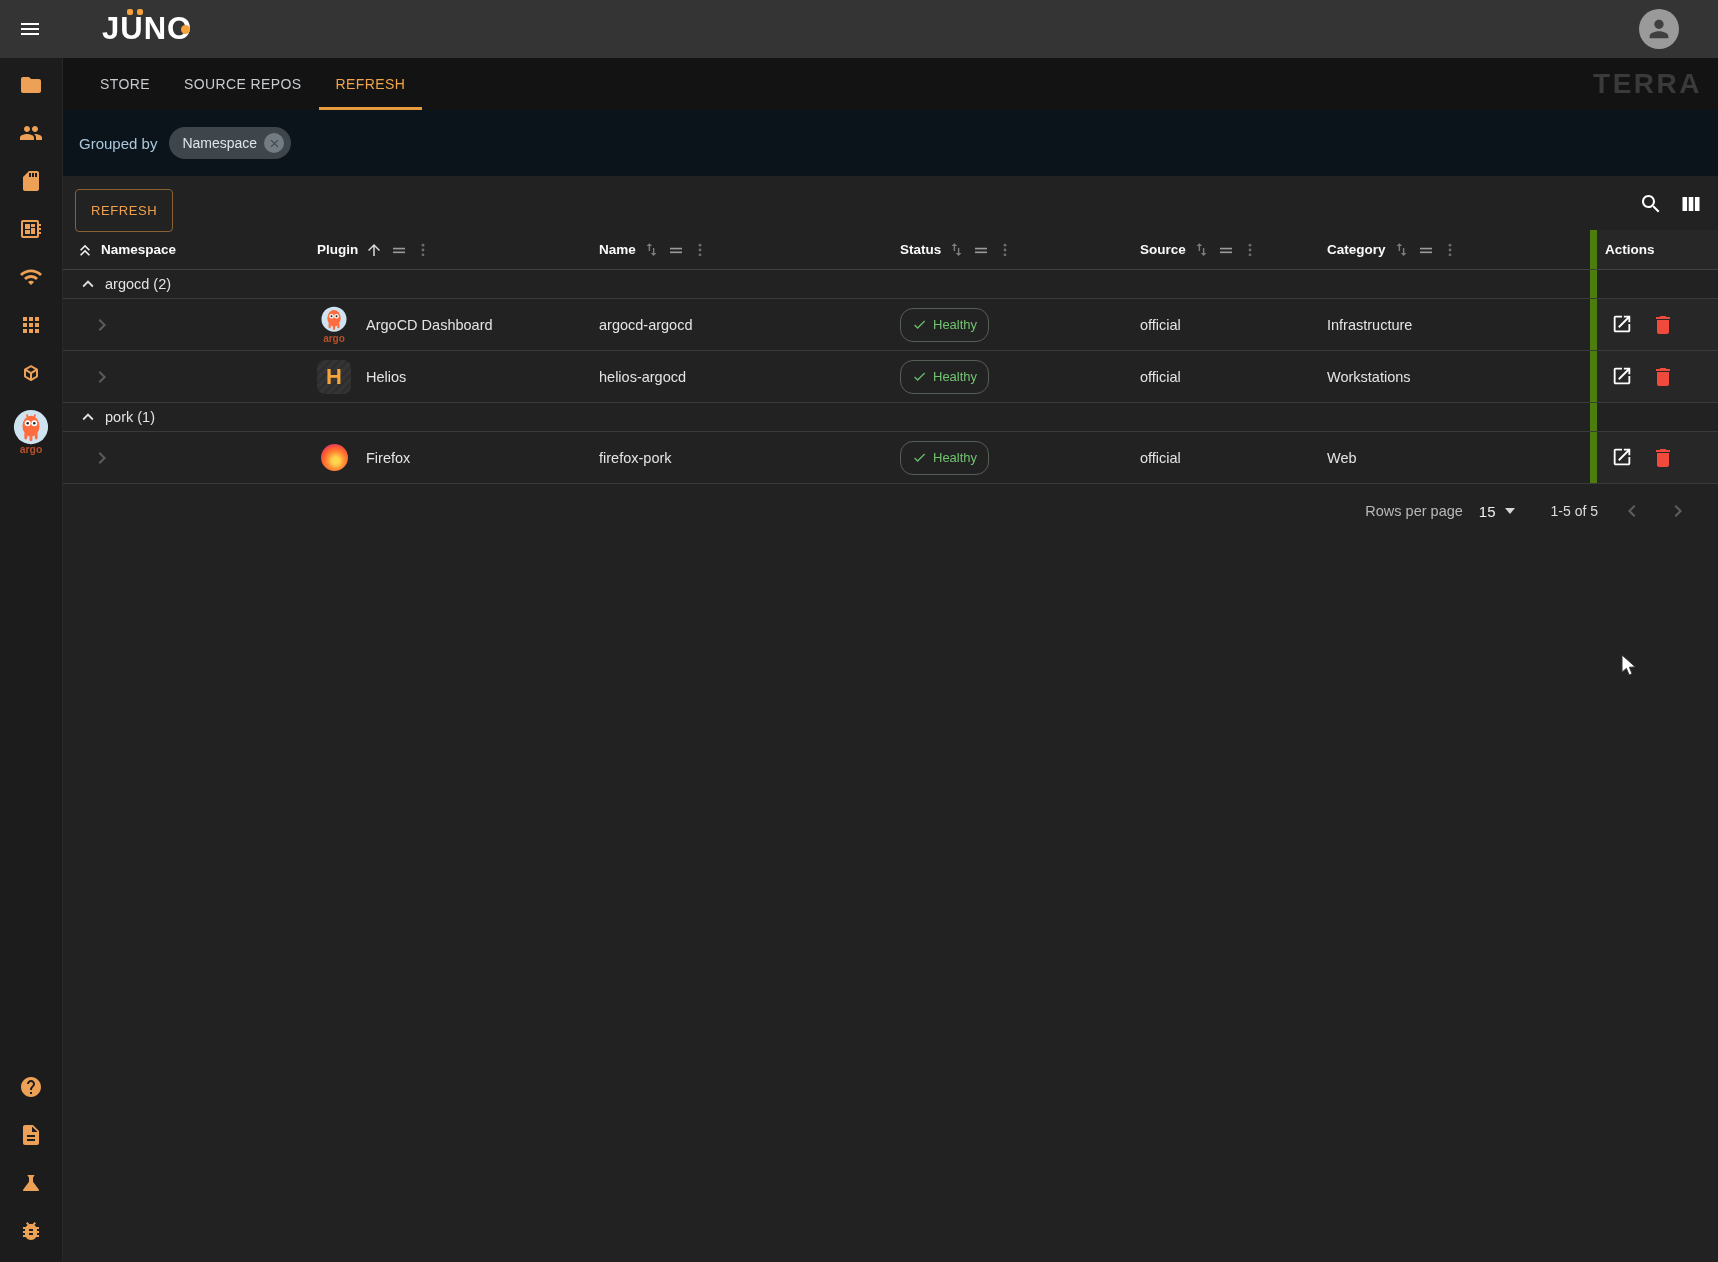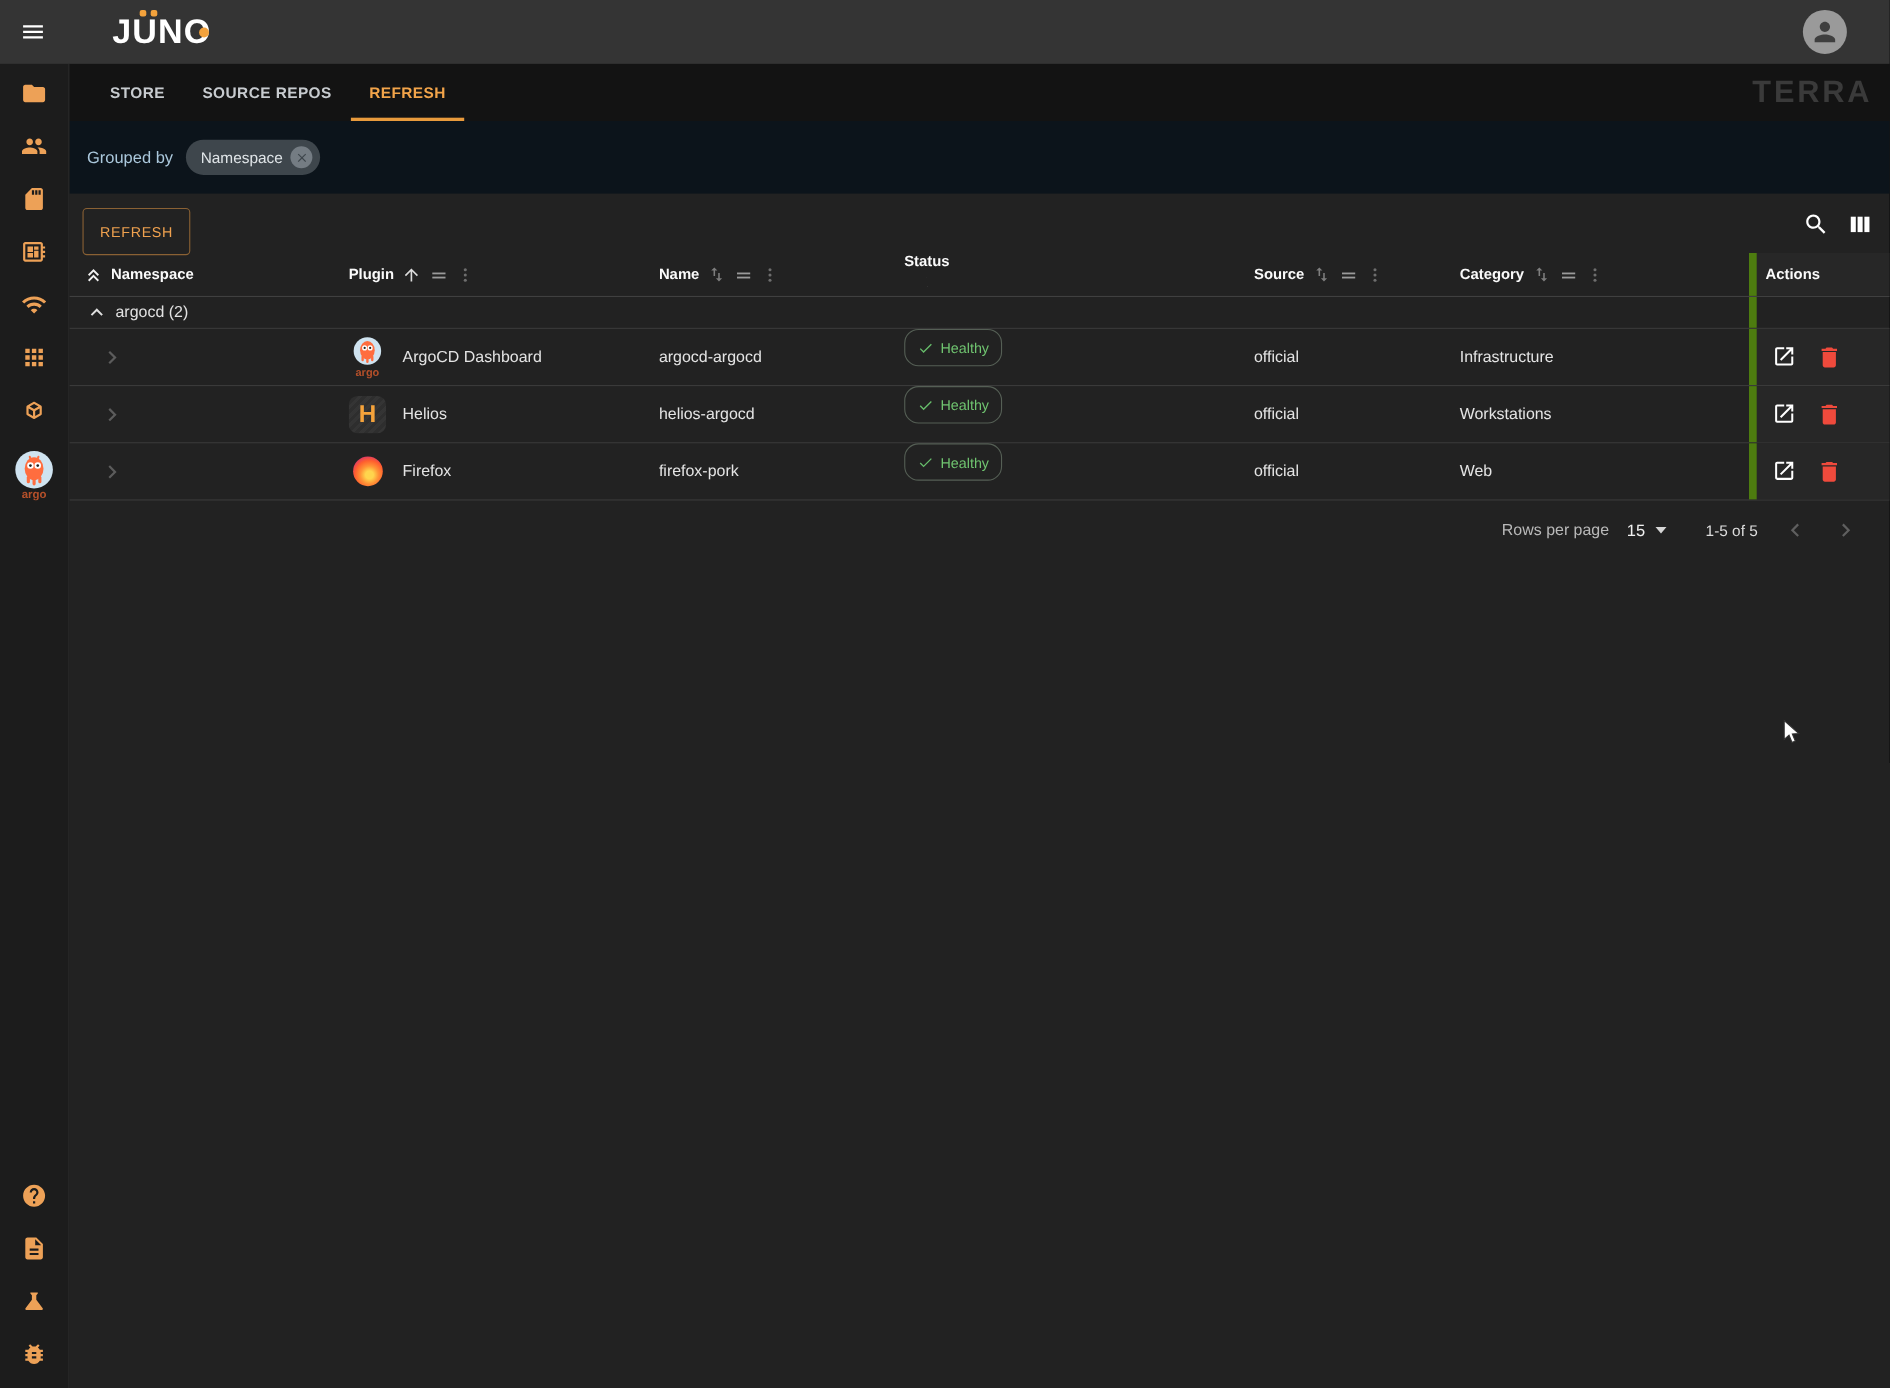--- a/index.html
+++ b/index.html
@@ -39,21 +39,21 @@
   .side-icon { width:24px; height:24px; cursor:pointer; }
   .side-icon svg { width:24px; height:24px; fill:#eda157; }
   .argo-avatar { width:38px; height:46px; cursor:pointer; }
 
   
   .main { position:absolute; top:58px; left:63px; right:0; bottom:0; }
 
   .tabbar { position:relative; height:52px; background:#131313; display:flex; align-items:stretch; padding-left:20px; }
   .tab {
     display:flex; align-items:center; padding:0 17px; font-size:14px; letter-spacing:.4px;
-    color:#c7cbcf; cursor:pointer; position:relative; font-weight:700;
+    color:#c7cbcf; cursor:pointer; position:relative; font-weight:400;
   }
   .tab.active { color:#f2a44a; }
   .tab.active::after { content:""; position:absolute; left:0; right:0; bottom:0; height:3px; background:#e89a3c; }
   .watermark {
     position:absolute; right:16px; top:10px; font-size:28px; font-weight:700;
     letter-spacing:2.5px; color:#3a3a3a; user-select:none;
   }
 
   .groupband { height:66px; background:#0c141b; display:flex; align-items:center; padding-left:16px; }
   .groupband-label { color:#abc8dc; font-size:15px; }
@@ -80,21 +80,21 @@
   .grid { position:relative; }
   .row { position:relative; border-bottom:1px solid #3a3a3a; }
   .row-header { height:40px; border-bottom:1px solid #404040; }
   .row-group { height:29px; }
   .row-data { height:52px; }
   .cell { position:absolute; top:0; bottom:0; display:flex; align-items:center; }
 
   .c-expand   { left:27px; }
   .c-plugin   { left:254px; gap:15px; }
   .c-name     { left:536px; }
-  .c-status   { left:759px;flex-direction:column; }
+  .c-status   { left:837px; }
   .c-source   { left:1077px; }
   .c-category { left:1264px; }
   .c-actions  { left:1527px; right:0; border-left:7px solid #4d7c0f; padding-left:14px; gap:16px; }
   .bg-actions { background:#272727; }
 
   .hdr { font-size:13.5px; font-weight:700; color:#fafafa; }
   .hdr-ic { display:flex; align-items:center; gap:7px; }
   .txt { font-size:14.5px; color:#e4e4e4; }
   .group-label { font-size:14.5px; color:#e2e2e2; margin-left:6px; }
   .chev-up { width:22px; height:22px; fill:#dedede; cursor:pointer; }
@@ -477,20 +477,29 @@
               </svg>
           </span>
           <span class="action-btn delete">
             <svg viewBox="0 0 24 24">
                 <path d="M6 19c0 1.1.9 2 2 2h8c1.1 0 2-.9 2-2V7H6v12zM19 4h-3.5l-1-1h-5l-1 1H5v2h14V4z"></path>
               </svg>
           </span>
         </div>
       </div>
 
+      <div class="row row-group">
+        <div class="cell" style="left:14px;">
+          <svg class="chev-up" viewBox="0 0 24 24">
+              <path d="M12 8l-6 6 1.41 1.41L12 10.83l4.59 4.58L18 14l-6-6z"></path>
+            </svg>
+          <span class="group-label">pork (1)</span>
+        </div>
+        <div class="cell c-actions"></div>
+      </div>
 
       <div class="row row-data">
         <div class="cell c-expand">
           <svg class="chev-right" viewBox="0 0 24 24">
               <path d="M10 6 8.59 7.41 13.17 12l-4.58 4.59L10 18l6-6z"></path>
             </svg>
         </div>
         <div class="cell c-plugin">
           <span class="plug-icon-box">
             <span class="firefox-icon"></span>

